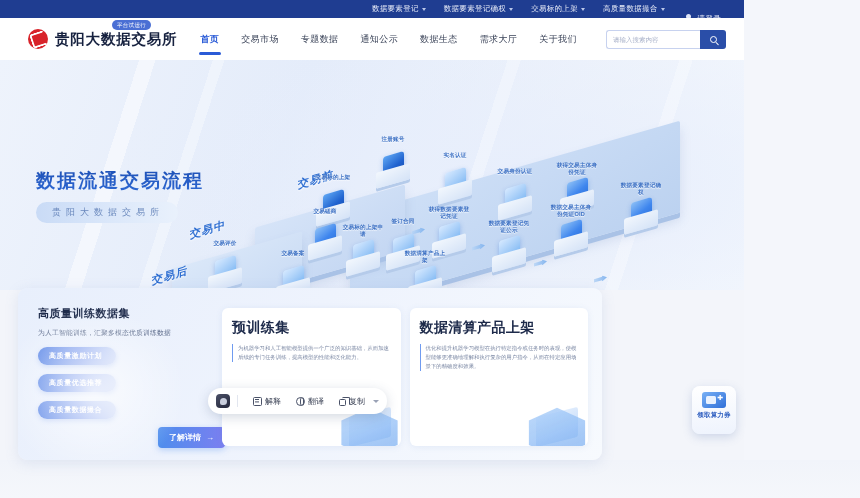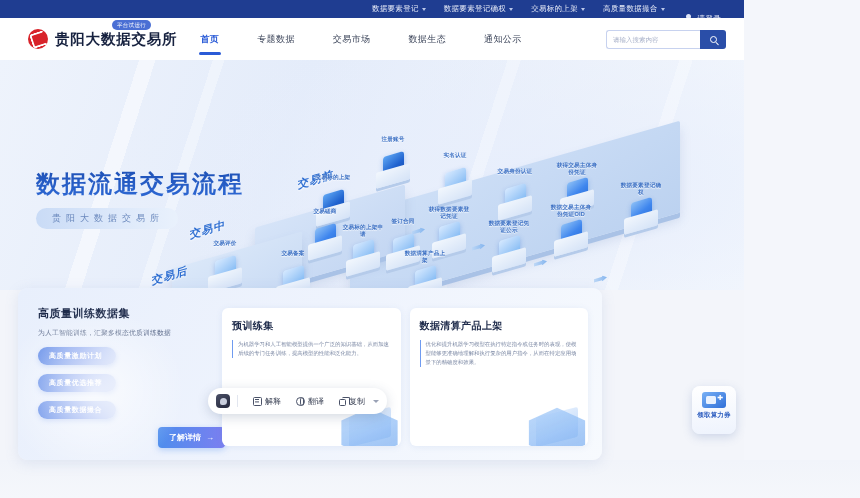--- a/index.html
+++ b/index.html
@@ -58,21 +58,21 @@
   .brand-name {
     font-size: 14.5px; font-weight: 700; color: #16213f; letter-spacing: .8px;
     white-space: nowrap;
   }
   .trial-badge {
     position: absolute; left: 84px; top: -9px;
     background: #4a6fd4; color: #fff; font-size: 5.5px;
     padding: 1.5px 5px; border-radius: 7px; white-space: nowrap;
     letter-spacing: .3px;
   }
-  .nav-links { display: flex; align-items: flex-start; gap: 16px; margin-left: 12px; }
+  .nav-links { display: flex; align-items: flex-start; gap: 0; margin-left: 12px; }
   .nav-link {
     position: relative; font-size: 9px; color: #3a4358;
     padding: 13px 11px 13px; white-space: nowrap; letter-spacing: .4px;
   }
   .nav-link.active { color: #2a5bd7; font-weight: 700; }
   .nav-link.active::after {
     content: ""; position: absolute; left: 50%; transform: translateX(-50%);
     bottom: 4px; width: 22px; height: 2.5px; background: #2a5bd7; border-radius: 2px;
   }
   .hot-tag {
@@ -112,21 +112,21 @@
   .hero .diag {
     position: absolute; inset: 0; opacity: .55;
     background:
       linear-gradient(108deg, transparent 0 17%, rgba(255,255,255,.85) 17% 19%, transparent 19% 100%),
       linear-gradient(108deg, transparent 0 26%, rgba(255,255,255,.6) 26% 27.4%, transparent 27.4% 100%),
       linear-gradient(108deg, transparent 0 62%, rgba(255,255,255,.5) 62% 63.6%, transparent 63.6% 100%),
       linear-gradient(108deg, transparent 0 83%, rgba(255,255,255,.55) 83% 84.6%, transparent 84.6% 100%);
   }
   .hero-title-wrap { position: absolute; left: 36px; top: 108px; }
   .hero-title {
-    font-size: 24px; font-weight: 700; letter-spacing: 2px;
+    font-size: 19px; font-weight: 700; letter-spacing: 2px;
     background: linear-gradient(180deg, #1d4fb4 0%, #2f6ad6 100%);
     -webkit-background-clip: text; background-clip: text; color: transparent;
     white-space: nowrap;
   }
   .hero-sub {
     margin-top: 8px; display: inline-block;
     background: linear-gradient(90deg, #c9dbf6 0%, #dce8fa 55%, #e9f1fc 100%);
     color: #6b89bd; font-size: 9px; letter-spacing: 5px;
     padding: 4px 14px 4px 16px; border-radius: 11px; white-space: nowrap;
   }
@@ -206,21 +206,21 @@
     box-shadow: 0 2px 6px rgba(77,141,237,.35); cursor: pointer; white-space: nowrap;
   }
   .arw { font-size: 8px; line-height: 1; }
 
   .cc-right { flex: 1; display: flex; gap: 9px; padding: 20px 14px 14px 8px; }
   .dcard {
     flex: 1; background: #ffffff; border-radius: 6px; padding: 11px 10px 0;
     position: relative; overflow: hidden;
     box-shadow: 0 1px 6px rgba(110,140,195,.12);
   }
-  .dcard h4 { font-size: 10px; color: #1d2a4a; font-weight: 700; letter-spacing: .4px; }
+  .dcard h4 { font-size: 14px; color: #1d2a4a; font-weight: 700; letter-spacing: .4px; }
   .dcard p {
     margin-top: 7px; font-size: 5.4px; color: #7a87a3; line-height: 1.65;
     border-left: 1.6px solid #6f9bf0; padding-left: 5px;
   }
   .dcard .art {
     position: absolute; right: -6px; bottom: -14px; width: 74px; height: 58px;
     background:
       radial-gradient(ellipse 34px 12px at 50% 88%, rgba(110,160,235,.45), rgba(110,160,235,0) 70%),
       linear-gradient(160deg, rgba(175,210,250,.9) 0%, rgba(112,167,240,.85) 100%);
     clip-path: polygon(12% 32%, 50% 10%, 88% 32%, 88% 74%, 50% 96%, 12% 74%);
@@ -332,24 +332,26 @@
   </div>
 
   <div class="nav">
     <div class="brand">
       <span class="logo"></span>
       <span class="brand-name">贵阳大数据交易所</span>
       <span class="trial-badge">平台试运行</span>
     </div>
     <div class="nav-links">
       <a class="nav-link active">首页</a>
+      <a class="nav-link">交易市场</a>
       <a class="nav-link">专题数据</a>
-      <a class="nav-link">交易市场</a>
+      <a class="nav-link">通知公示</a>
       <a class="nav-link">数据生态</a>
-      <a class="nav-link">通知公示</a>
+      <a class="nav-link">需求大厅</a>
+      <a class="nav-link">关于我们</a>
     </div>
     <div class="search-wrap">
       <div class="search-box">
         <input placeholder="请输入搜索内容" style="">
       </div>
       <div class="search-btn">
         <span class="mag"></span>
       </div>
     </div>
   </div>

